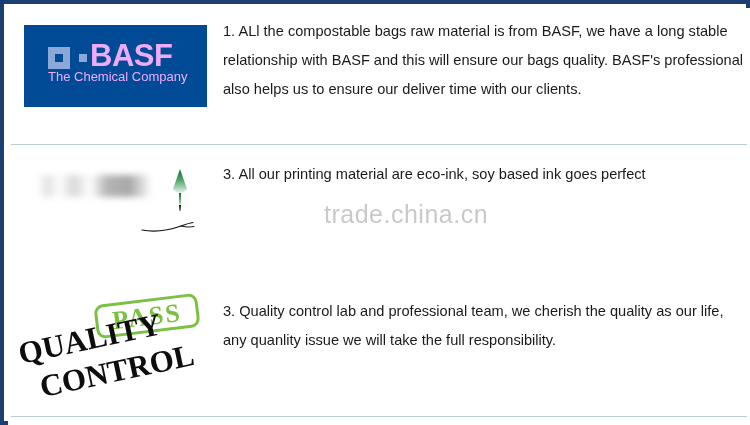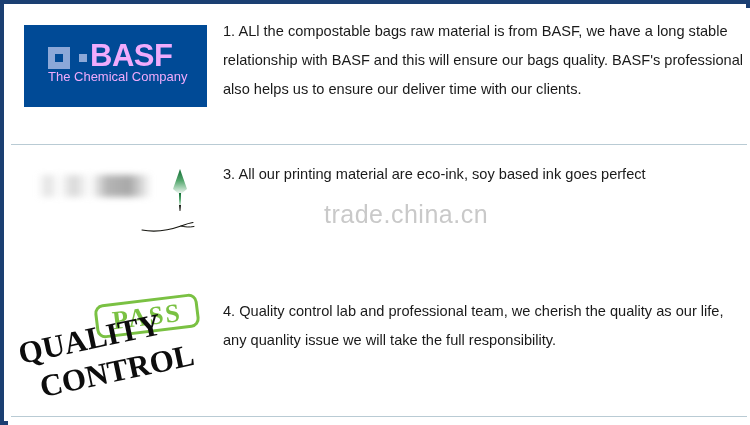--- a/index.html
+++ b/index.html
@@ -307,20 +307,20 @@
         <div id="qc-graphic">
           <div id="pass-stamp">PASS</div>
           <div id="qc-words">
             <div id="qc-line-1">QUALITY</div>
             <div id="qc-line-2">CONTROL</div>
           </div>
         </div>
       </div>
 
       <div class="text-cell">
-        <p>4. Quality control lab and professional team, we cherish the quality as our life, any quanlity issue we will take the full responsibility.</p>
+        <p>3. Quality control lab and professional team, we cherish the quality as our life, any quanlity issue we will take the full responsibility.</p>
       </div>
     </div>
 
     <div id="watermark">trade.china.cn</div>
 
   </div>
 </div>
 
 </body></html>

